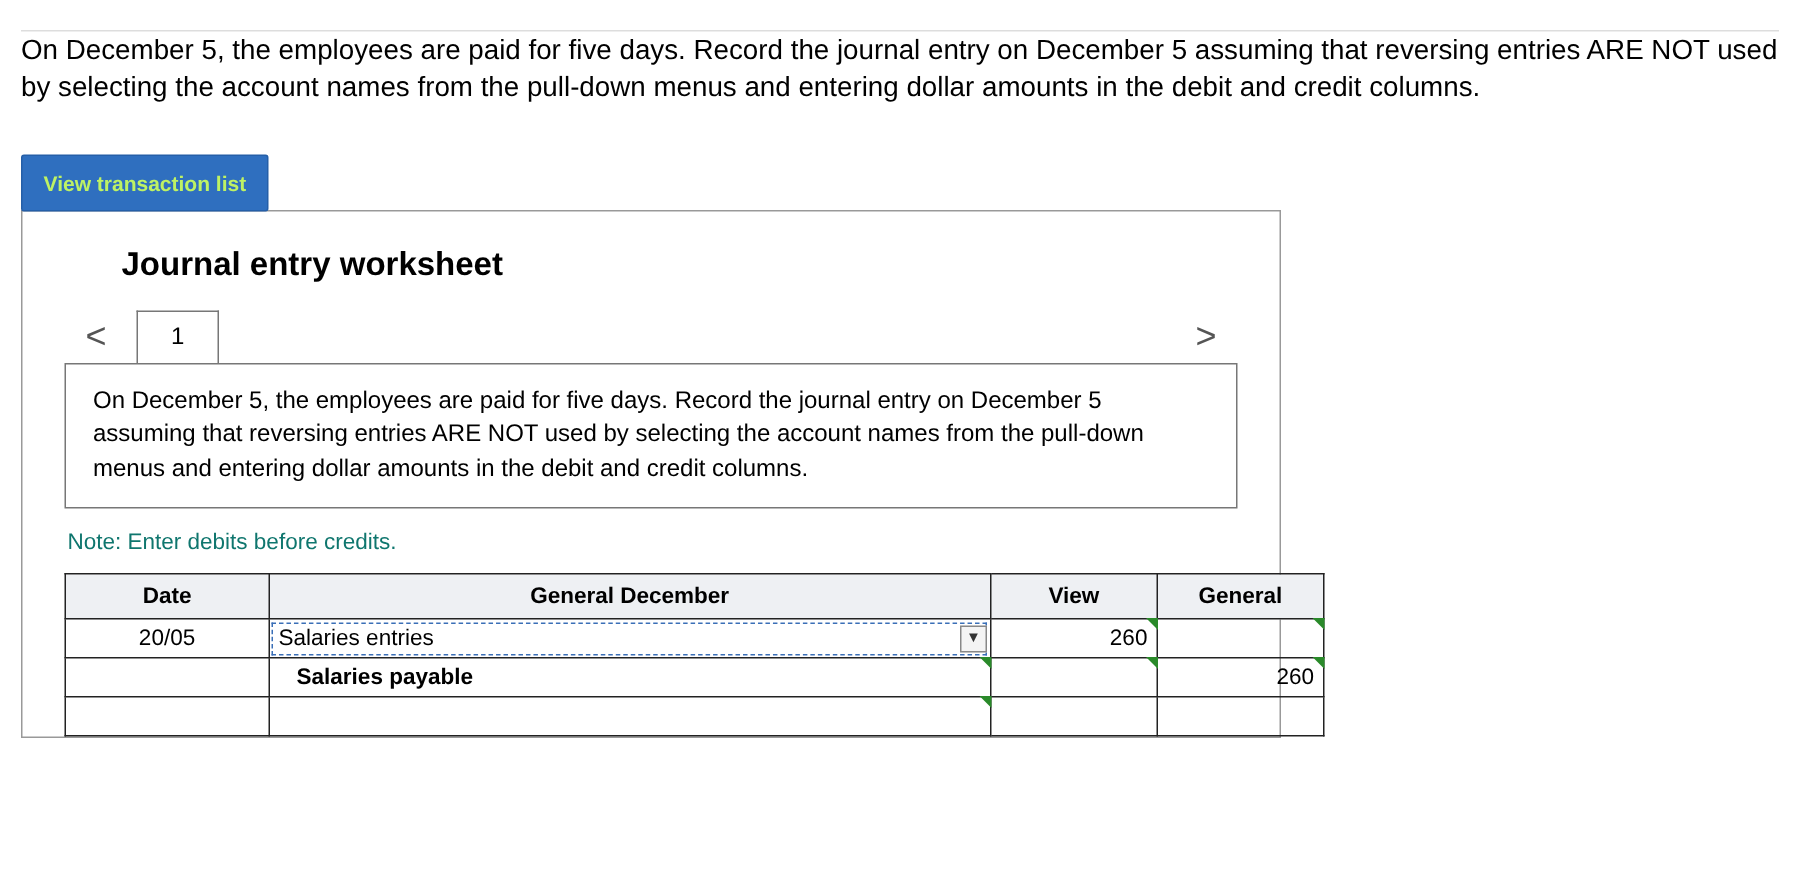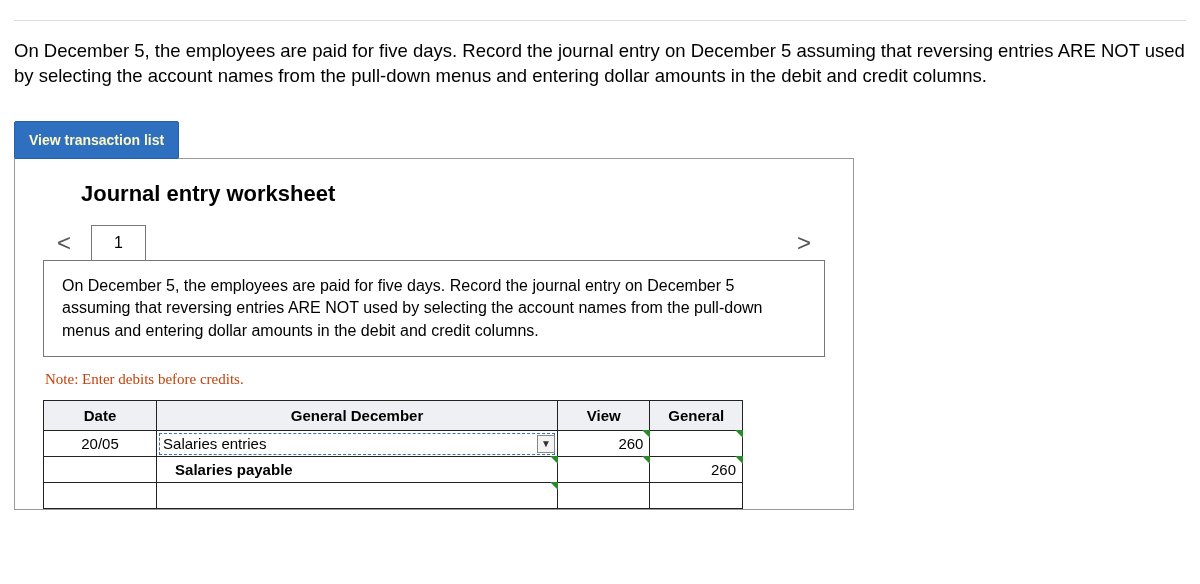--- a/index.html
+++ b/index.html
@@ -3,29 +3,29 @@
 <meta charset="utf-8">
 <style>
   * { box-sizing: border-box; margin: 0; padding: 0; }
   body {
     font-family: Arial, Helvetica, sans-serif;
     background: #fff;
     width: 1200px;
     padding: 20px 14px 0 14px;
     color: #000;
   }
-  .top-border { border-top: 1px solid #ddd; padding-top: 18px; }
+  .top-border { border-top: 1px solid #ddd; }
   .intro-text {
     font-size: 18.5px;
     line-height: 1.35;
     margin-bottom: 32px;
   }
   .btn-primary {
     background: #2f6fbf;
-    color: #fef9c3;
+    color: #bef264;
     border: 1px solid #255fa8;
     padding: 10px 14px;
     font-size: 14px;
     font-weight: bold;
     cursor: pointer;
     border-radius: 2px;
     margin-bottom: 0;
     position: relative;
     z-index: 2;
   }
@@ -63,28 +63,28 @@
   }
   .instr-box {
     border: 1px solid #777;
     padding: 14px 18px;
     font-family: Verdana, Arial, sans-serif;
     font-size: 16px;
     line-height: 1.4;
     margin-top: -1px;
   }
   .note {
-    color: #c2410c;
-    font-family: Liberation Serif, serif;
+    color: #0f766e;
+    font-family: Liberation Sans, sans-serif;
     font-size: 15px;
     padding: 14px 2px 12px 2px;
   }
   table.journal {
     border-collapse: collapse;
-    width: 700px;
+    width: 840px;
     font-family: Arial, sans-serif;
     font-size: 15px;
     margin-left: 0;
   }
   table.journal th {
     background: #eef0f3;
     font-weight: bold;
     text-align: center;
     border: 1px solid #222;
     padding: 6px 4px;

